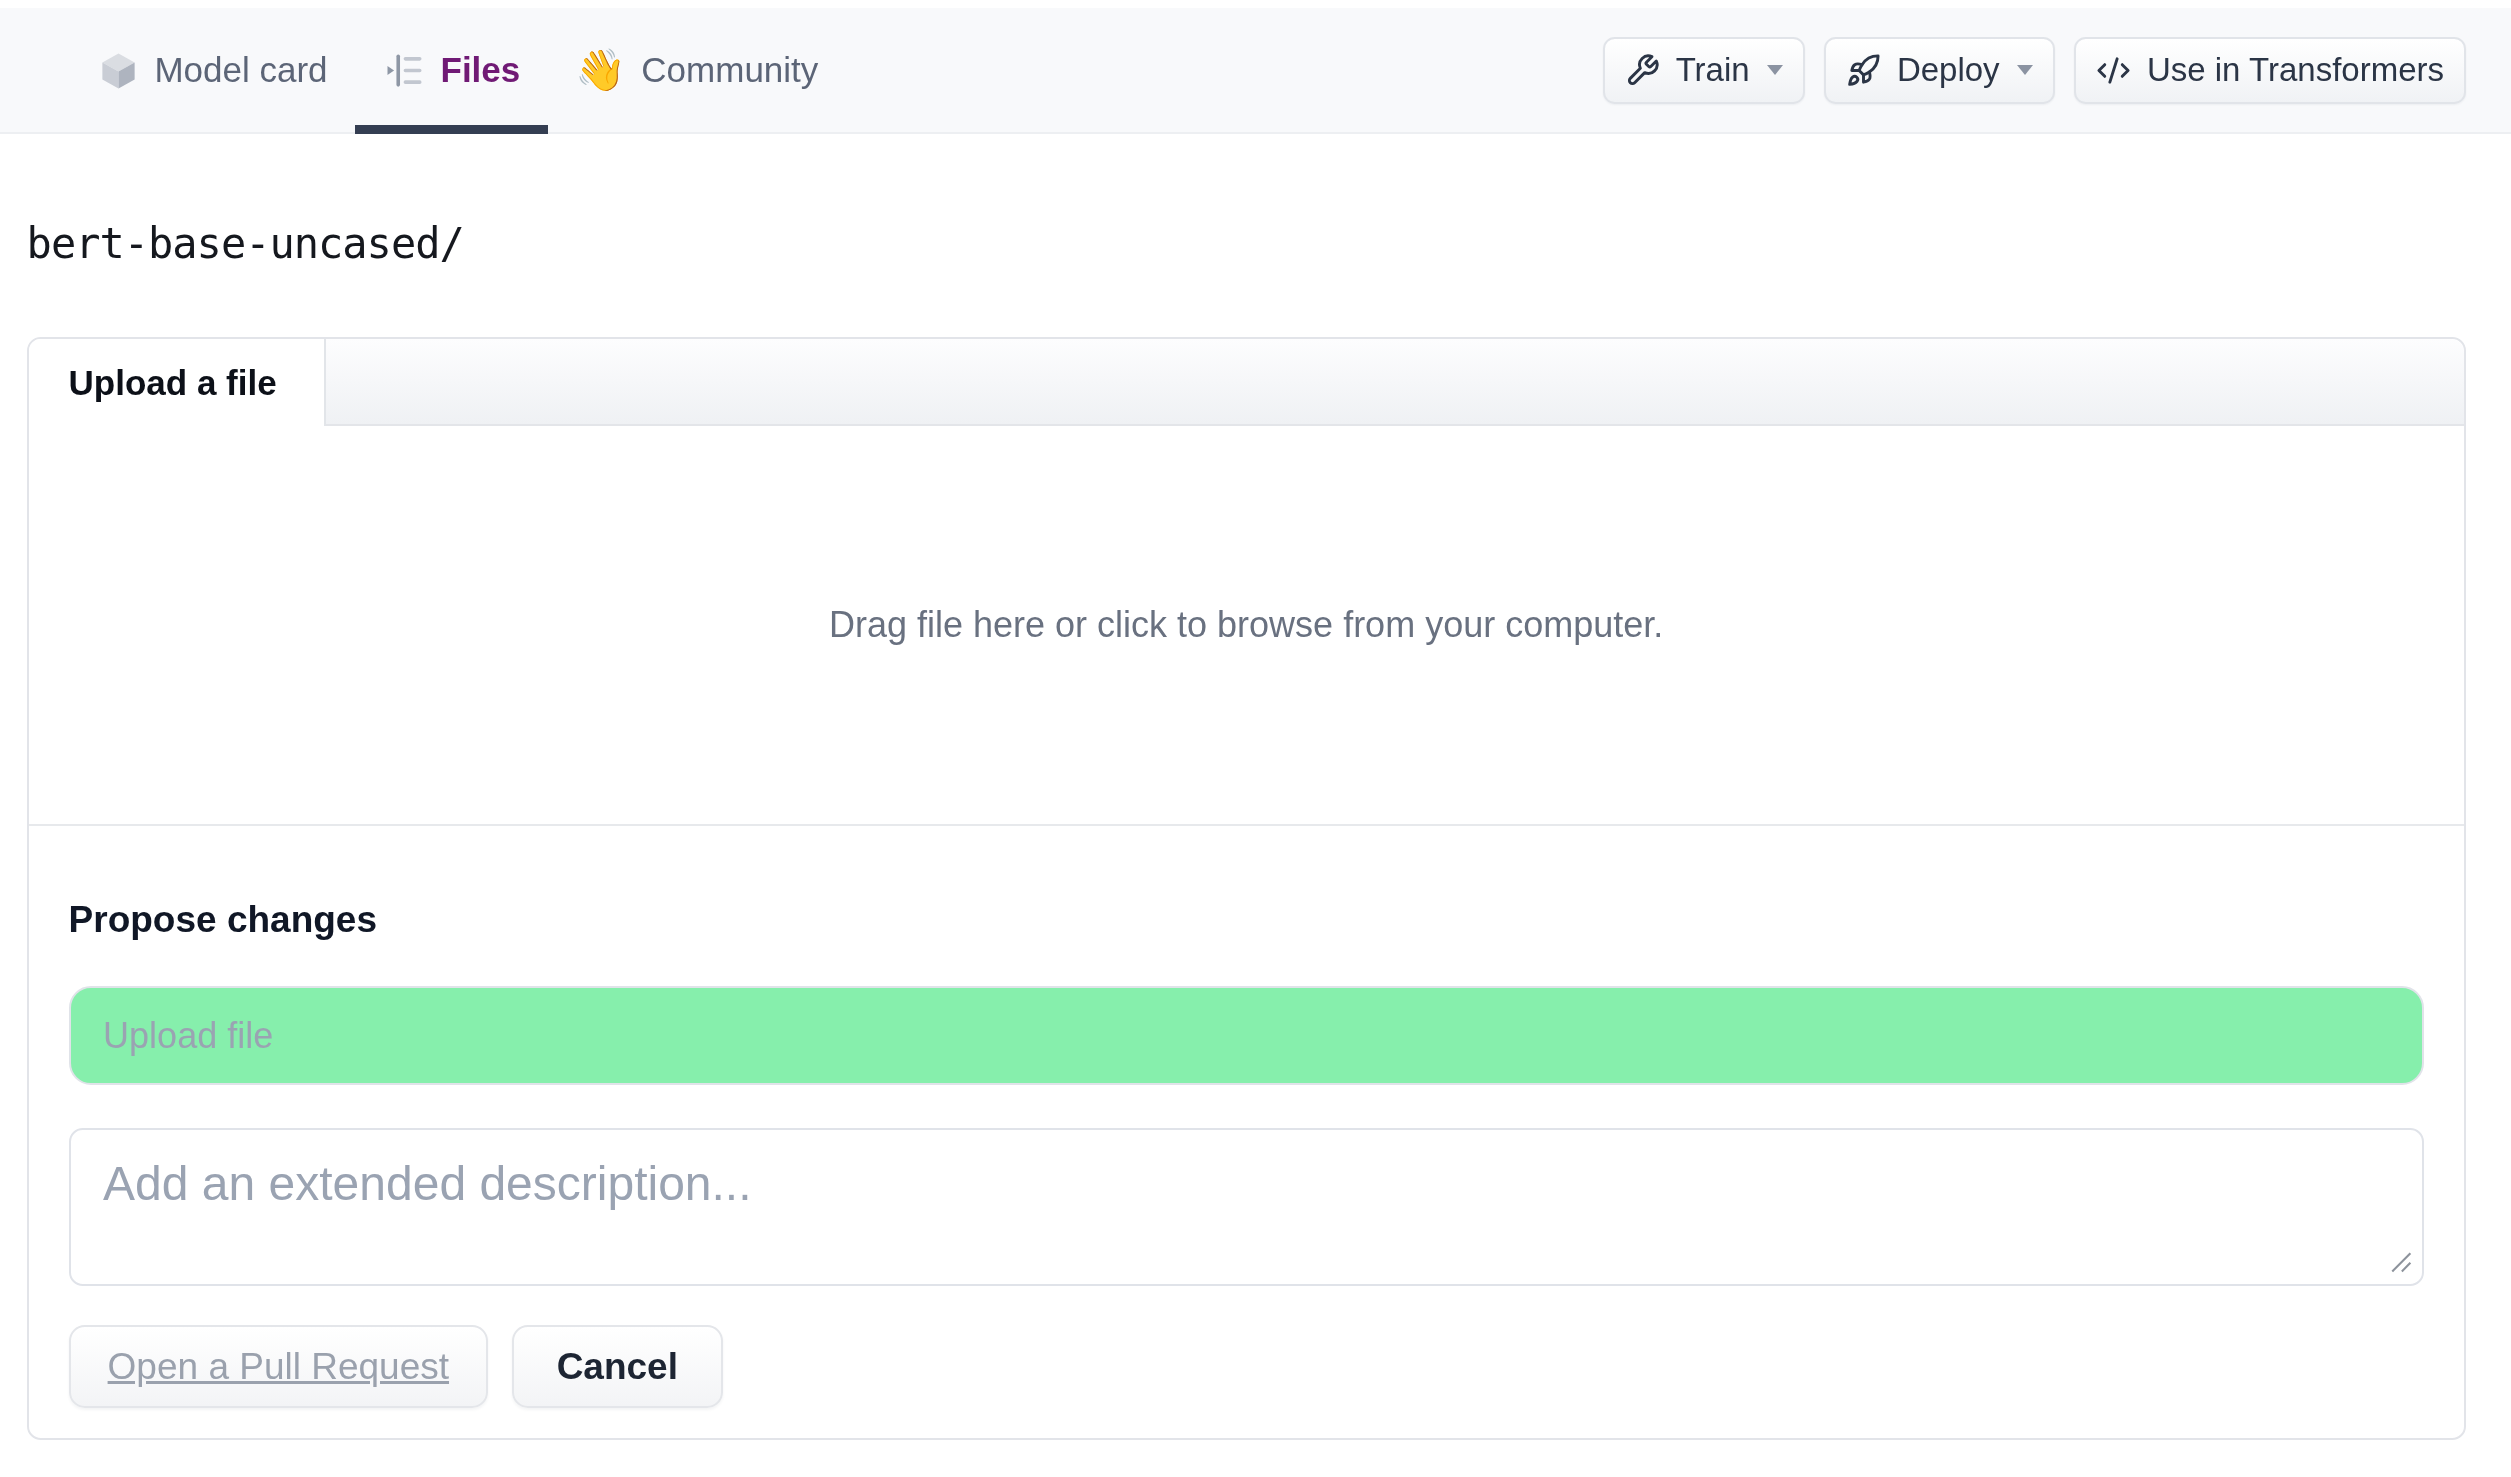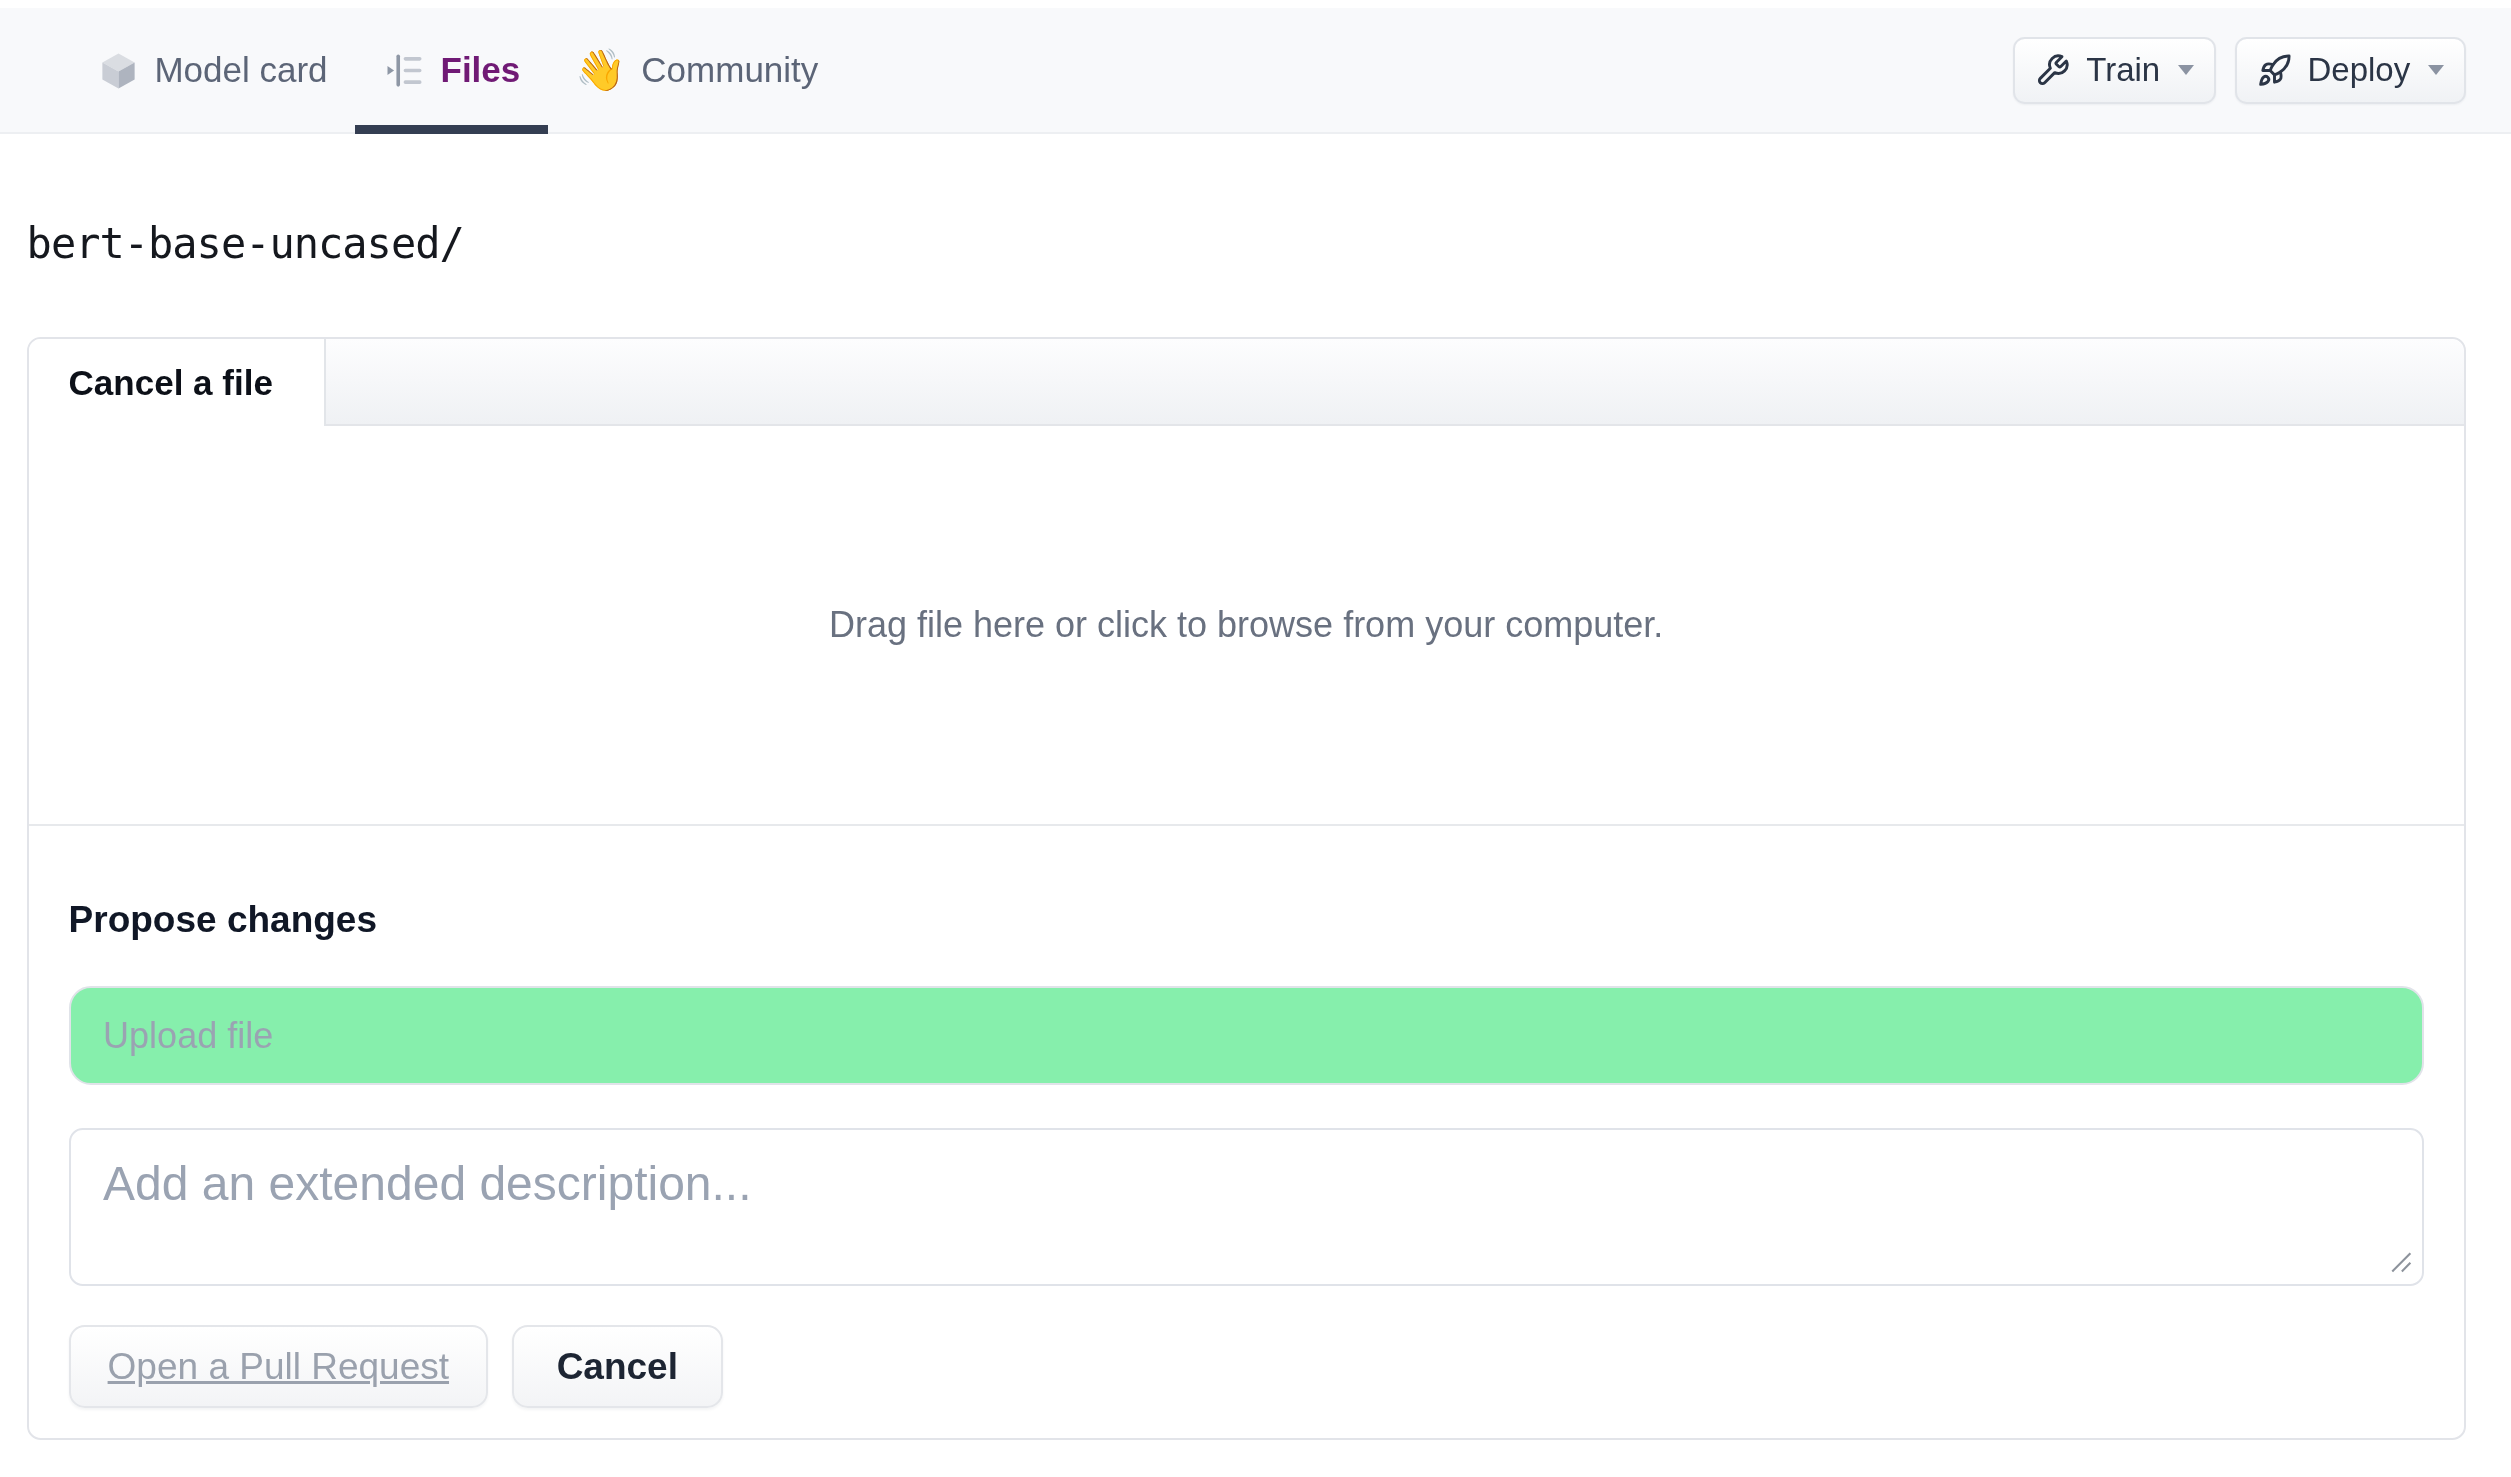--- a/index.html
+++ b/index.html
@@ -117,31 +117,39 @@
         <svg viewBox="0 0 24 24" fill="none" stroke="#2b3546" stroke-width="2" stroke-linecap="round" stroke-linejoin="round">
           <path d="M4.5 16.5c-1.5 1.26-2 5-2 5s3.74-.5 5-2c.71-.84.7-2.13-.09-2.91a2.18 2.18 0 0 0-2.91-.09z"></path>
           <path d="m12 15-3-3a22 22 0 0 1 2-3.95A12.88 12.88 0 0 1 22 2c0 2.72-.78 7.5-6 11a22.35 22.35 0 0 1-4 2z"></path>
           <path d="M9 12H4s.55-3.03 2-4c1.62-1.08 5 0 5 0"></path>
           <path d="M12 15v5s3.03-.55 4-2c1.08-1.62 0-5 0-5"></path>
         </svg>
         <span>Deploy</span>
         <span class="caret"></span>
       </button>
 
+      <button class="btn-nav">
+        <svg viewBox="0 0 24 24" fill="none" stroke="#2b3546" stroke-width="2" stroke-linecap="round" stroke-linejoin="round">
+          <path d="m18 16 4-4-4-4"></path>
+            <path d="m6 8-4 4 4 4"></path>
+            <path d="m14.5 4-5 16"></path>
+        </svg>
+        <span>Use in Transformers</span>
+      </button>
 
     </div>
   </div>
 
   <div class="breadcrumb">bert-base-uncased/</div>
 
   <div class="panel">
 
     <div class="tabstrip">
       <div class="upload-tab">
-        <span>Cancel a file</span>
+        <span>Upload a file</span>
       </div>
       <div class="strip-rest"></div>
     </div>
 
     <div class="dropzone">
       <span>Drag file here or click to browse from your computer.</span>
     </div>
 
     <div class="propose">
       <div class="propose-heading">Propose changes</div>

